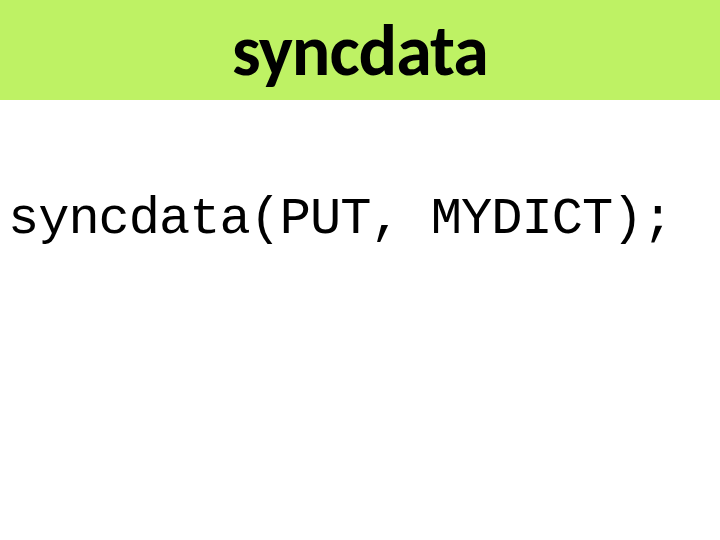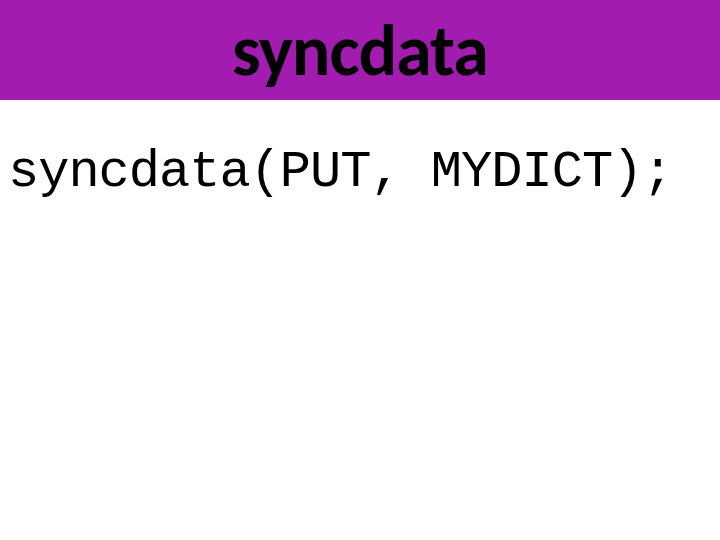--- a/index.html
+++ b/index.html
@@ -6,35 +6,35 @@
     margin: 0;
     padding: 0;
     width: 720px;
     height: 540px;
     background: #ffffff;
     overflow: hidden;
   }
   .header {
     width: 720px;
     height: 100px;
-    background: #a21caf;
+    background: #bef264;
     display: flex;
     align-items: center;
     justify-content: center;
   }
   .header-title {
     font-family: Calibri, "Segoe UI", Arial, sans-serif;
     font-weight: 700;
     font-size: 72px;
     color: #000000;
     letter-spacing: -1px;
   }
   .body-area {
     width: 720px;
-    padding-top: 43px;
+    padding-top: 90px;
     box-sizing: border-box;
   }
   .code-line {
     font-family: "Courier New", Courier, monospace;
     font-weight: 400;
     font-size: 52px;
     color: #000000;
     padding-left: 8px;
     white-space: pre;
     letter-spacing: -1px;

